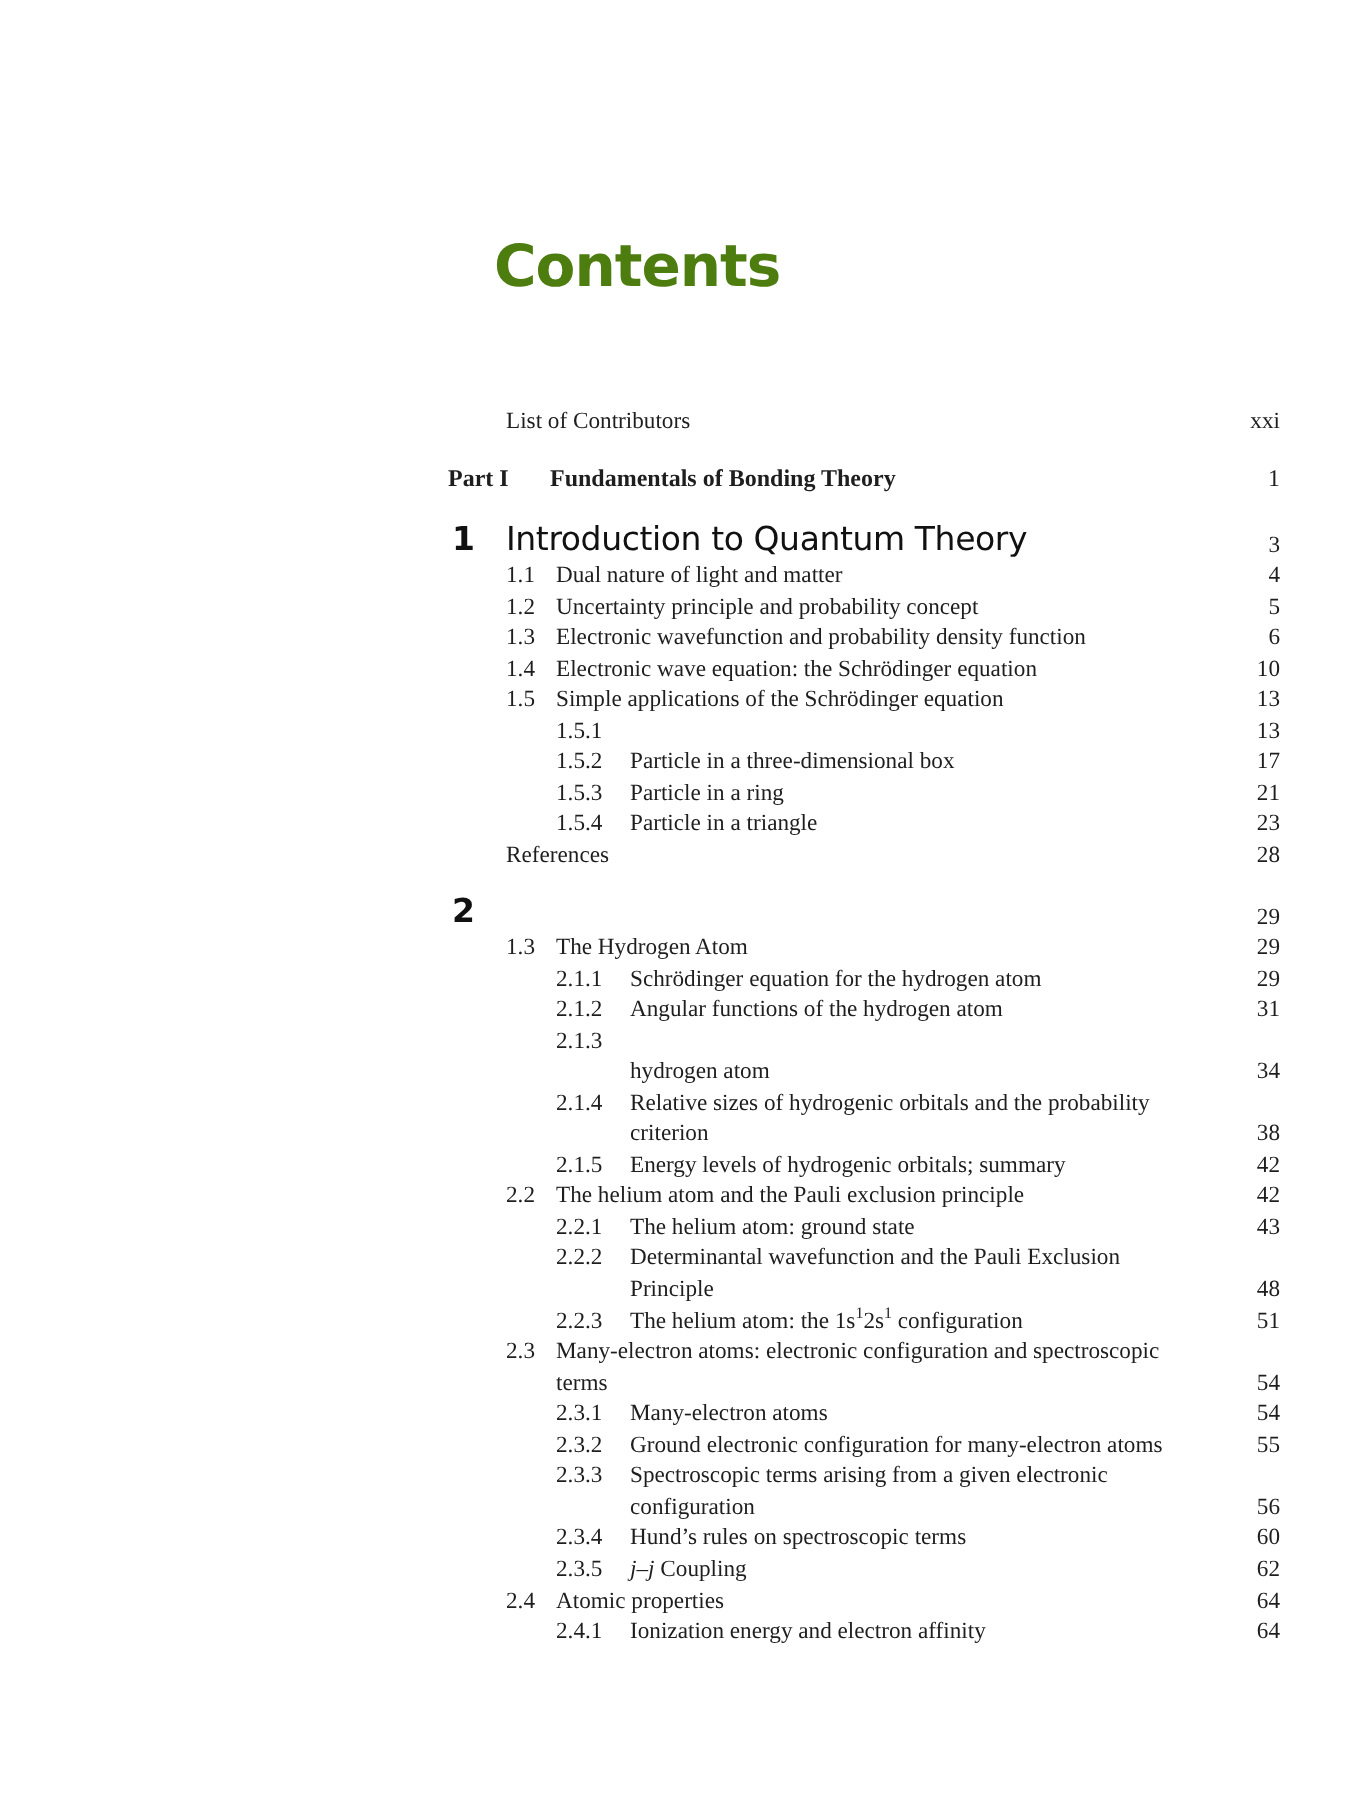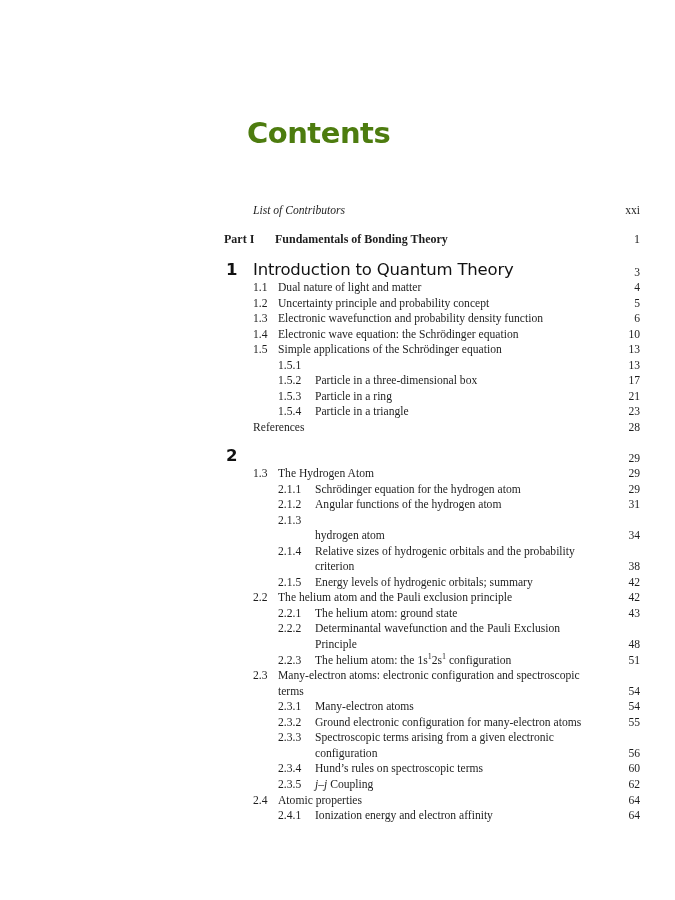--- a/index.html
+++ b/index.html
@@ -16,21 +16,21 @@
     white-space: nowrap;
   }
   .row .num { position: absolute; }
   .row .txt { position: absolute; }
   .row .pg { position: absolute; right: 35px; text-align: right; }
   .lvl1 .num { left: 253px; }
   .lvl1 .txt { left: 278px; }
   .lvl2 .num { left: 278px; }
   .lvl2 .txt { left: 315px; }
   .lvl0 .txt { left: 253px; }
-  .italic .txt { font-style: italic; }
+  .italic .txt { }
   .part { font-weight: bold; font-size: 12px; }
   .part .num { left: 224px; }
   .part .txt { left: 275px; }
   .chapter {
     height: 22px; line-height: 22px;
   }
   .chapter .num, .chapter .txt {
     font-family: "DejaVu Sans", sans-serif; font-size: 16.5px; color: #111;
   }
   .chapter .num { left: 226px; font-weight: bold; }

